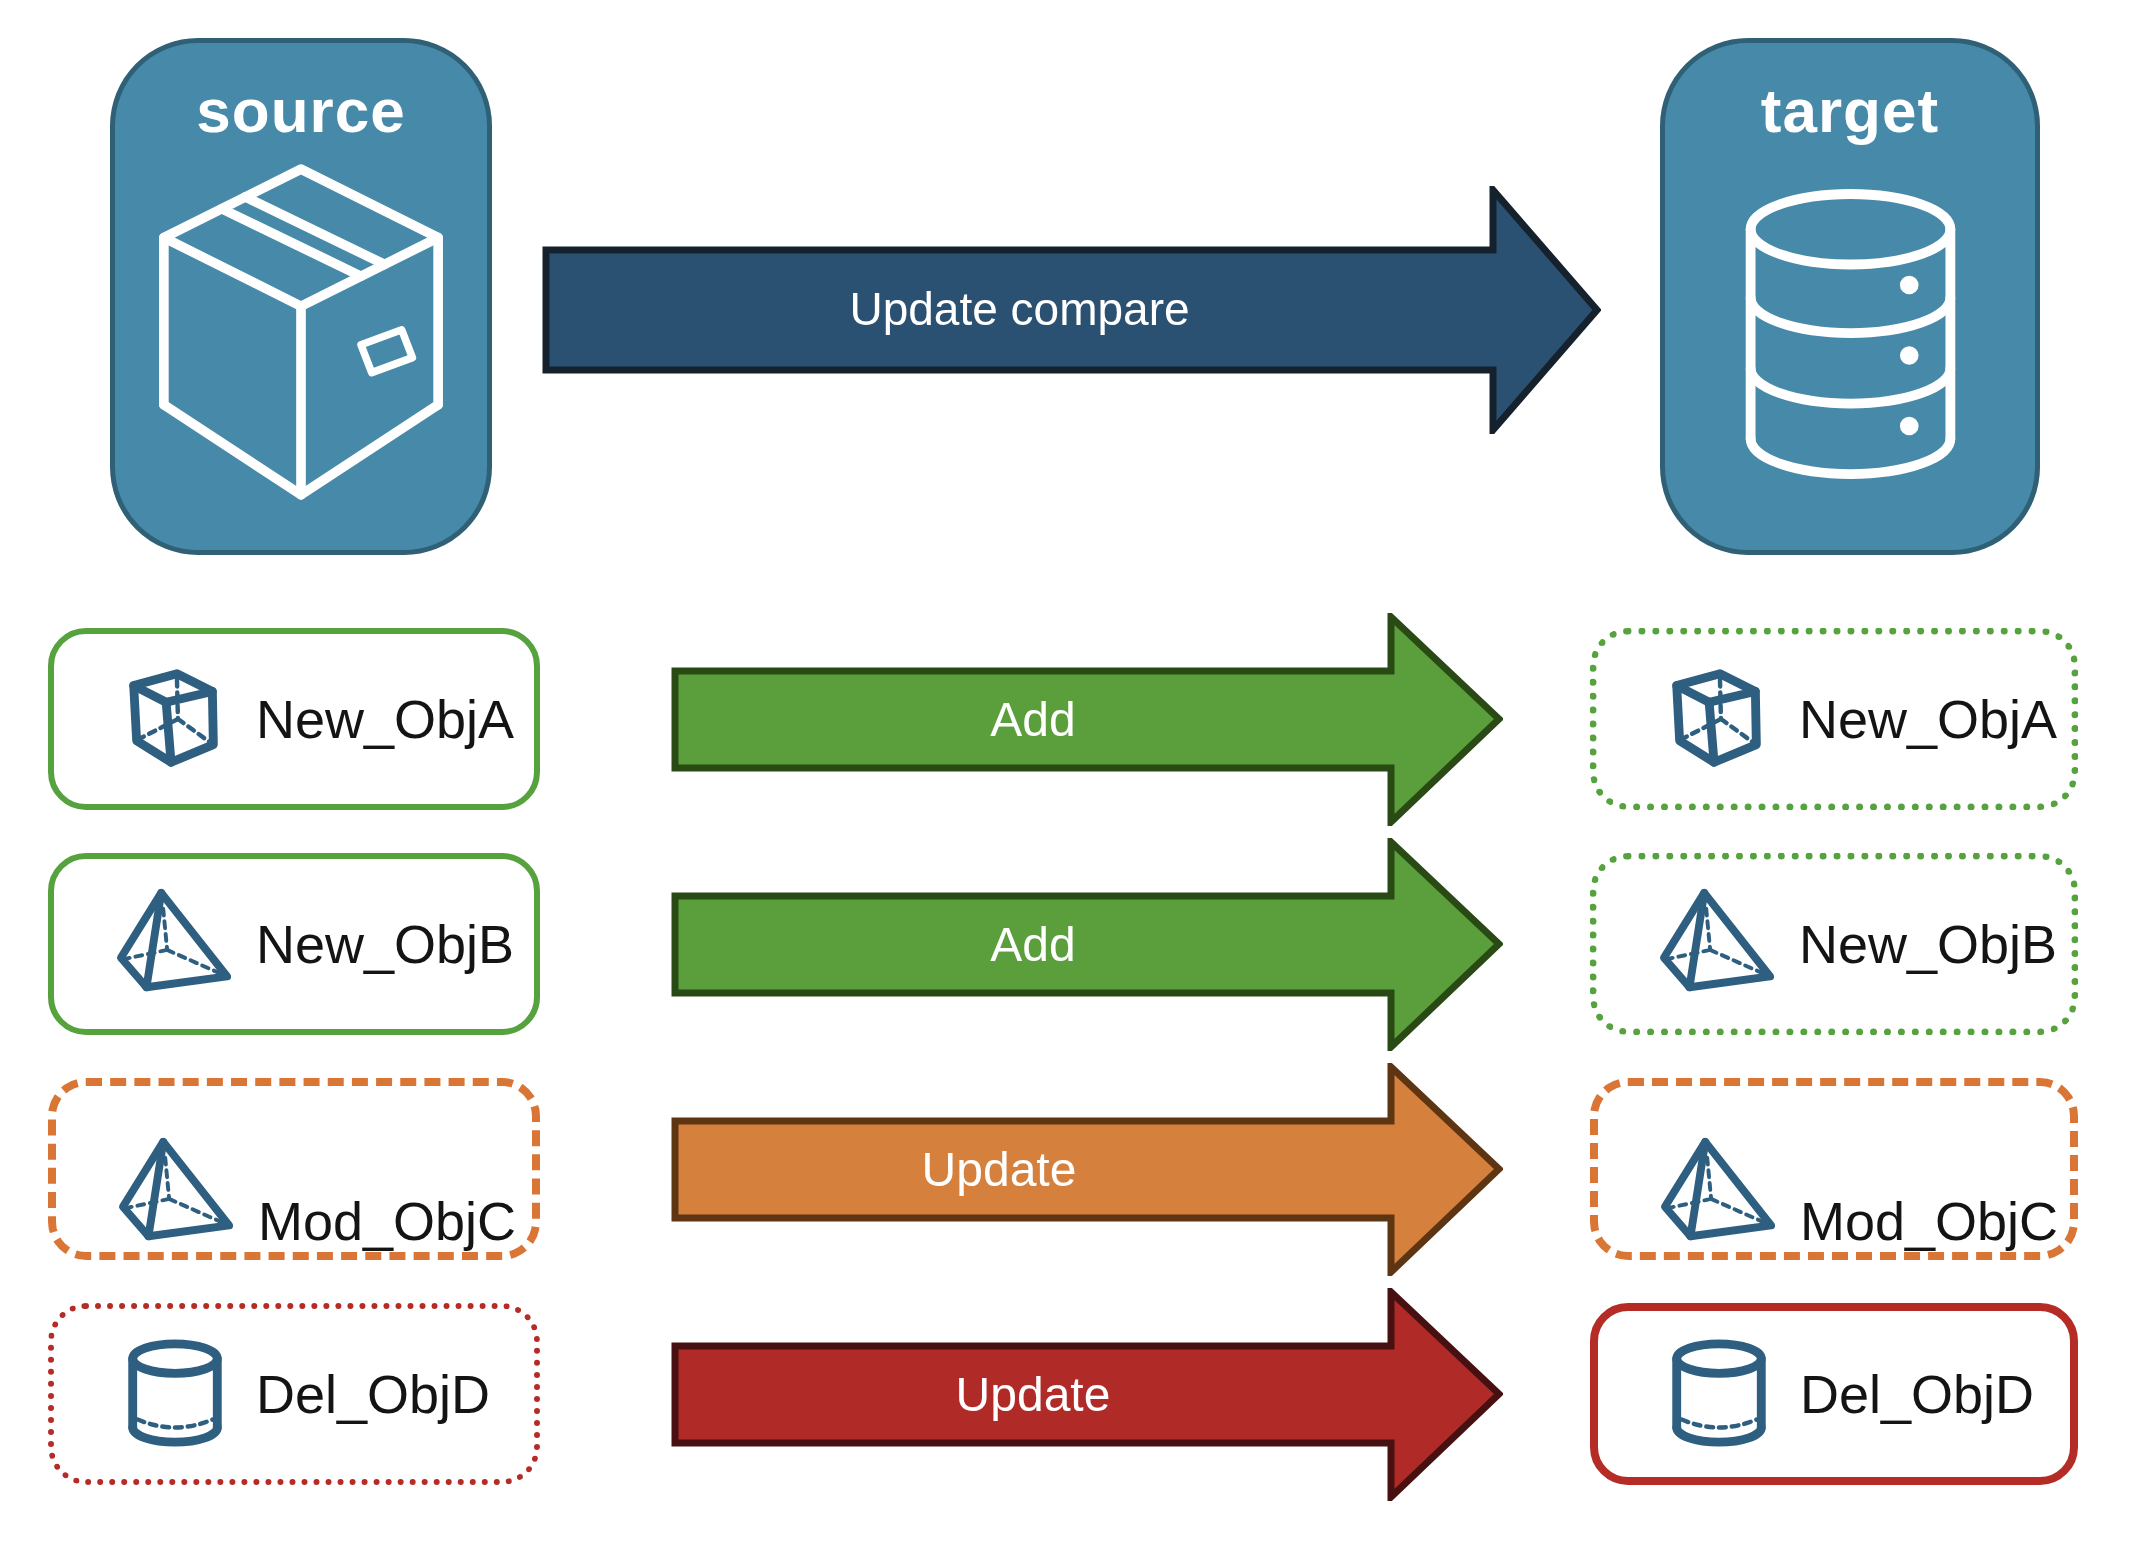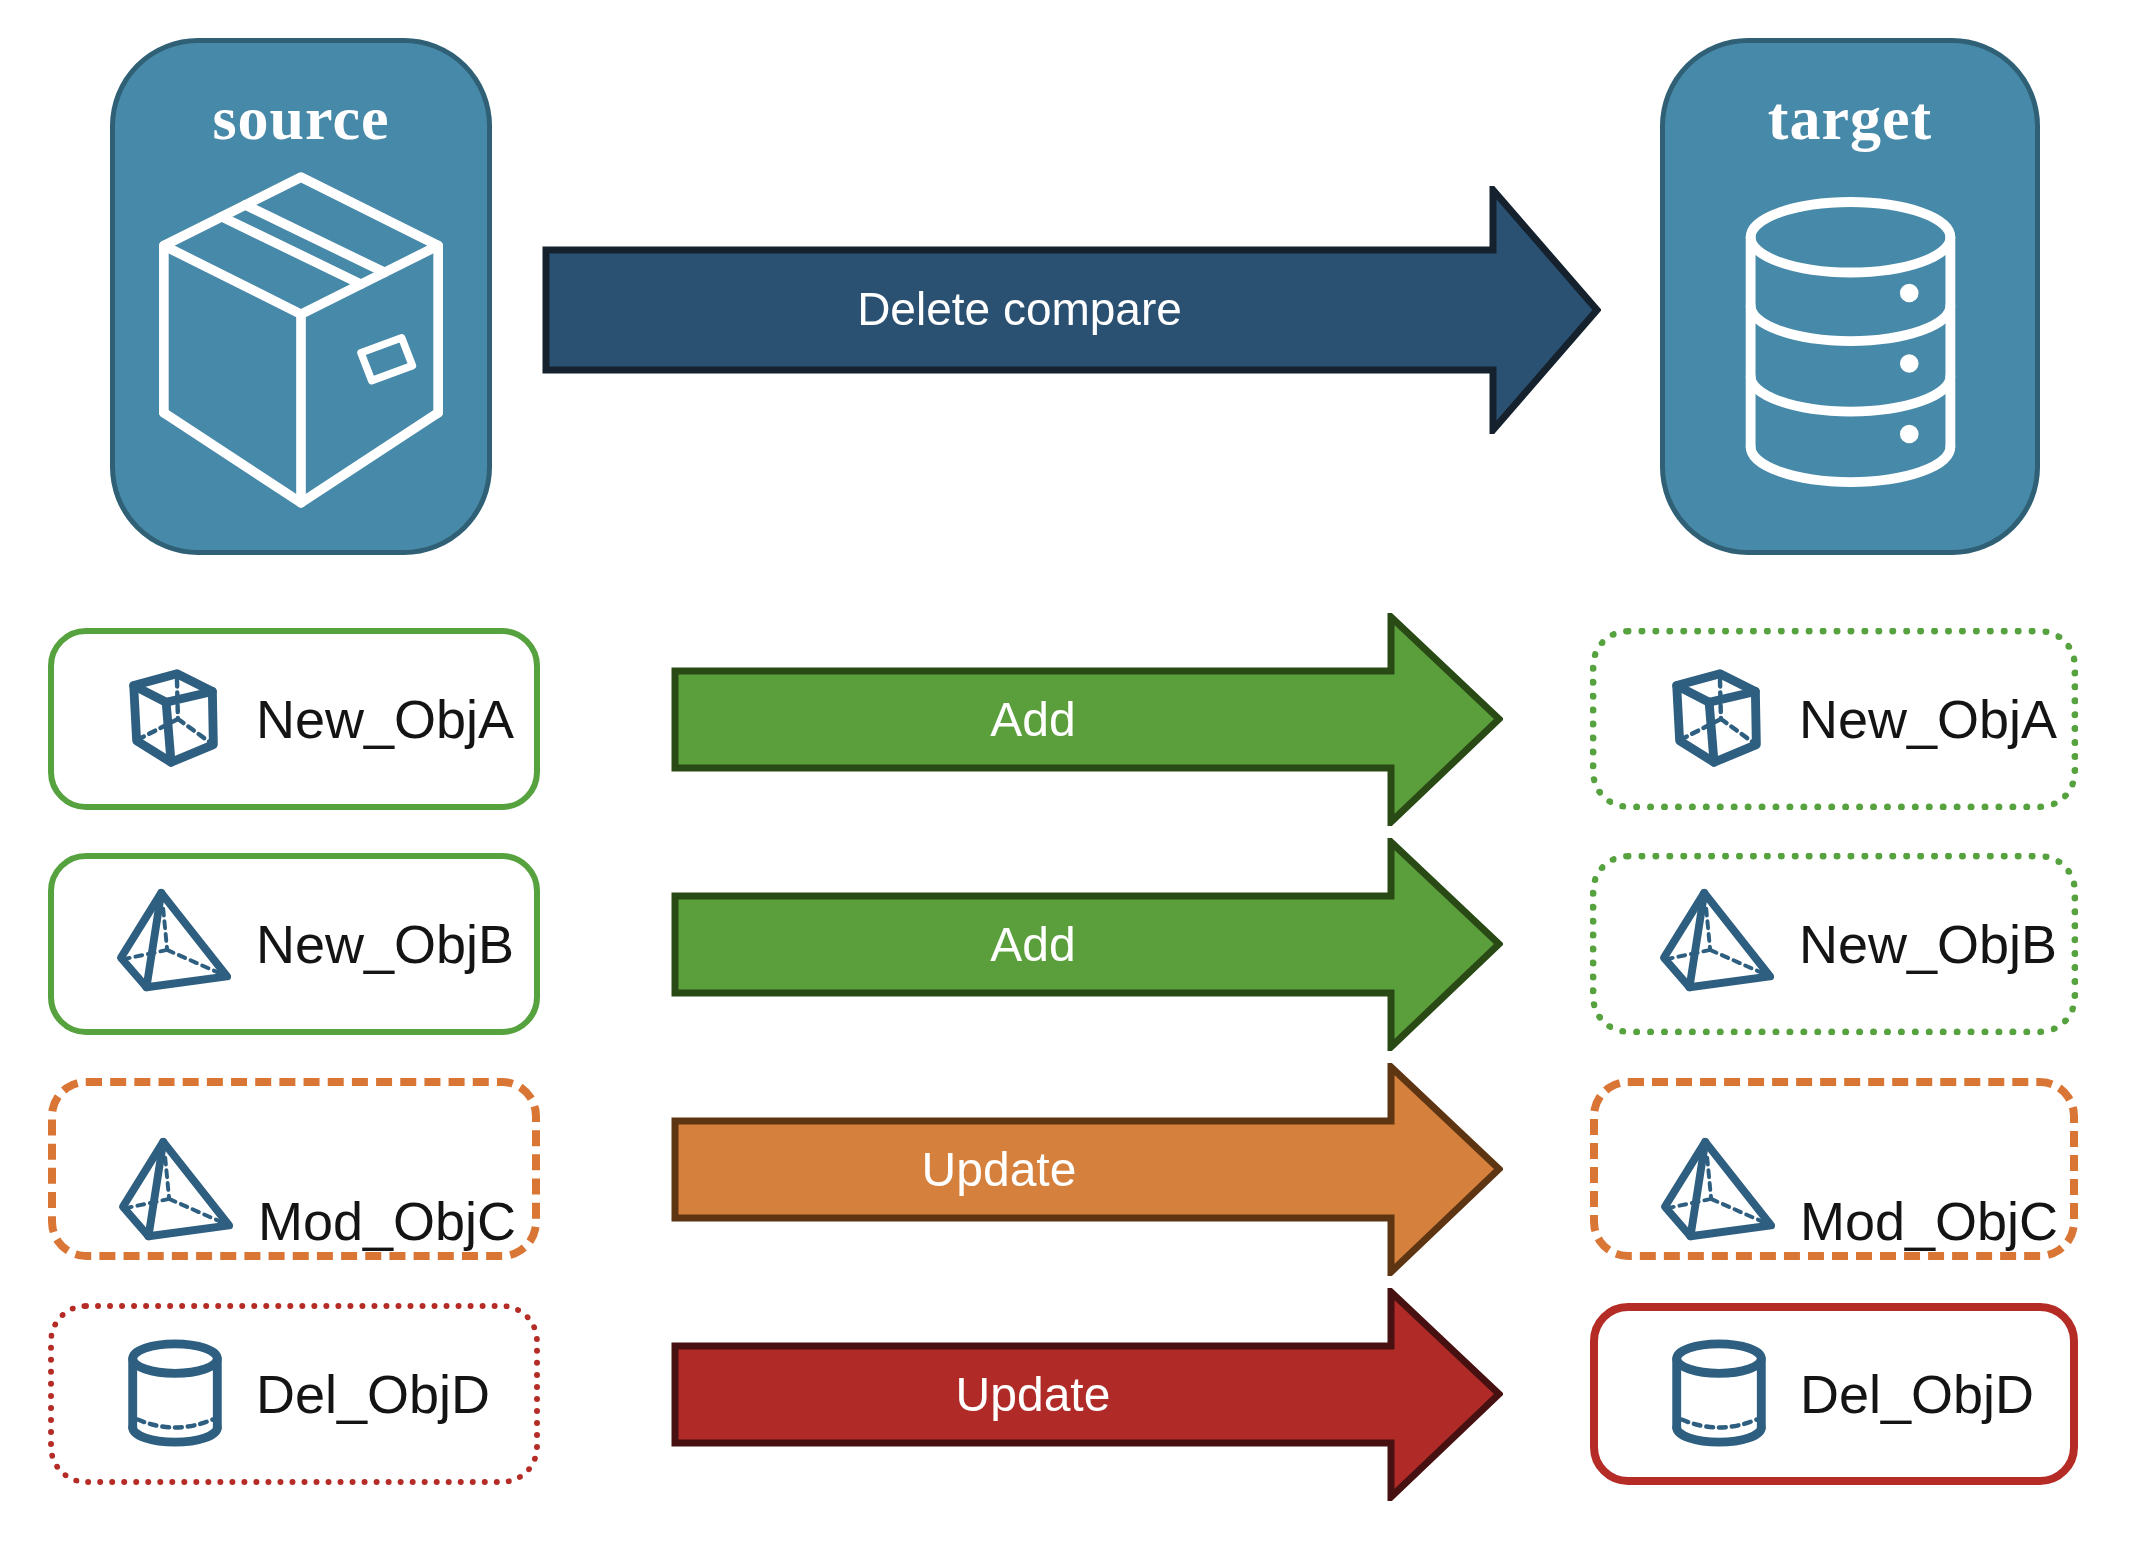--- a/index.html
+++ b/index.html
@@ -3,21 +3,21 @@
 <meta charset="utf-8">
 <style>
   html,body{margin:0;padding:0;background:#fff;}
   .canvas{position:relative;width:2150px;height:1550px;background:var(--background);
           font-family:"Liberation Sans",sans-serif;overflow:hidden;}
 
   
   .bignode{position:absolute;top:38px;height:517px;box-sizing:border-box;
            background:var(--blue_fill);border:5px solid var(--blue_border);
            border-radius:88px;display:flex;flex-direction:column;align-items:center;}
-  .bignode .biglabel{margin-top:40px;font-size:62px;font-weight:bold;color:var(--header_text);letter-spacing:1px;font-family:Liberation Serif, serif;}
+  .bignode .biglabel{margin-top:32px;font-size:62px;font-weight:bold;color:var(--header_text);letter-spacing:1px;}
   #source-node{left:110px;width:382px;}
   #target-node{left:1660px;width:380px;}
   #source-node svg{margin-top:10px;}
   #target-node svg{margin-top:36px;}
 
   
   .objbox{position:absolute;height:182px;box-sizing:border-box;border-radius:38px;
           background:#fff;display:flex;align-items:center;}
   .objbox .objicon{margin-left:62px;flex:0 0 auto;}
   .objbox .objlabel{margin-left:22px;font-size:54px;color:var(--box_text);}
@@ -70,21 +70,21 @@
       <path d="M18,262 A102,36 0 0 0 222,262"></path>
       <circle cx="180" cy="105" r="9.5"></circle>
       <circle cx="180" cy="177" r="9.5"></circle>
       <circle cx="180" cy="249" r="9.5"></circle>
     </svg>
   </div>
 
   <svg class="arrow-svg arrow-blue" style="left:542px;top:186px;" width="1059" height="248" viewBox="0 0 1059 248">
     <polygon points="4,64 951,64 951,4 1055,124 951,244 951,184 4,184"></polygon>
   </svg>
-  <div class="arrow-label" id="compare-label" style="left:546px;top:250px;width:947px;height:117px;">Delete compare</div>
+  <div class="arrow-label" id="compare-label" style="left:546px;top:250px;width:947px;height:117px;">Update compare</div>
 
   <div class="objbox leftcol bdr-solid-green" style="top:628px;">
     <svg class="objicon stroke-blue" width="118" height="118" viewBox="0 0 120 120" stroke-linejoin="round" stroke-linecap="round">
       <path stroke-width="9" d="M18,26 L62,14 L98,32 L51,43 Z"></path>
       <path stroke-width="9" d="M18,26 L21,82 L56,104 L99,86 L98,32"></path>
       <path stroke-width="9" d="M51,43 L56,104"></path>
       <path stroke-width="4.5" stroke-dasharray="7 6" d="M62,20 L63,60 M63,60 L24,80 M63,60 L96,84"></path>
     </svg>
     <div class="objlabel">New_ObjA</div>
   </div>

